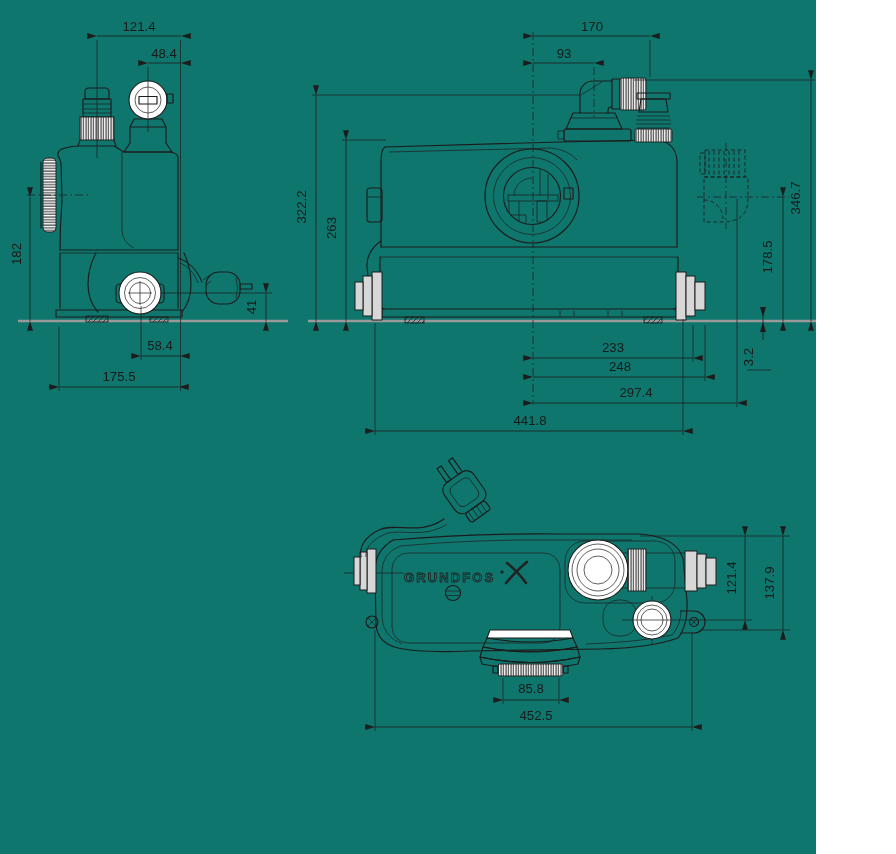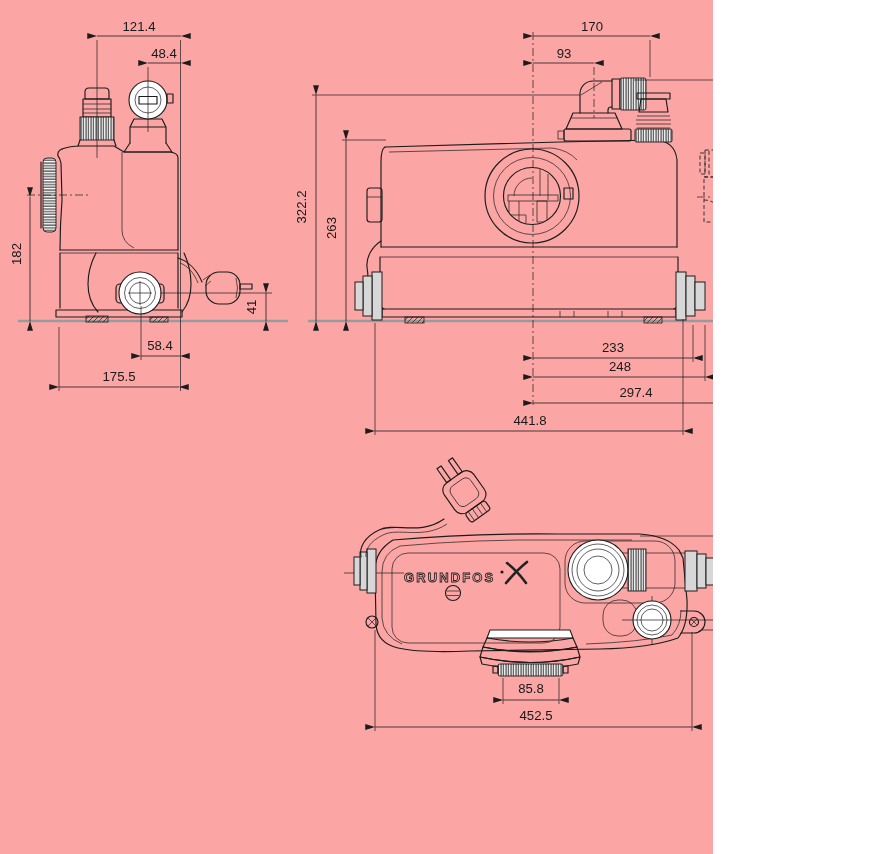--- a/index.html
+++ b/index.html
@@ -1,16 +1,16 @@
 <!DOCTYPE html>
 <html><head>
 <meta charset="utf-8">
 <style>
   html,body{margin:0;padding:0;background:#ffffff;}
-  .stage{width:713px;height:854px;position:relative;background:#fca5a5;overflow:hidden;}
+  .stage{width:816px;height:854px;position:relative;background:#0f766e;overflow:hidden;}
   svg{display:block;}
   text{font-family:"Liberation Sans","DejaVu Sans",sans-serif;font-size:13.2px;fill:#1a1a1a;}
   .out{stroke:#1c1c1c;stroke-width:1.15;fill:none;stroke-linejoin:round;stroke-linecap:round;}
   .thin{stroke:#1c1c1c;stroke-width:0.7;fill:none;}
   .dim{stroke:#1c1c1c;stroke-width:0.8;fill:none;}
   .ext{stroke:#1c1c1c;stroke-width:0.7;fill:none;}
   .cl{stroke:#1c1c1c;stroke-width:0.7;fill:none;stroke-dasharray:8 3 2 3;}
   .dash{stroke:#1c1c1c;stroke-width:0.85;fill:none;stroke-dasharray:4 2.5;stroke-linejoin:round;}
   .gray{fill:#d7d7d7;stroke:#1c1c1c;stroke-width:1;}
   .wht{fill:#ffffff;stroke:#1c1c1c;stroke-width:1.1;stroke-linejoin:round;}

